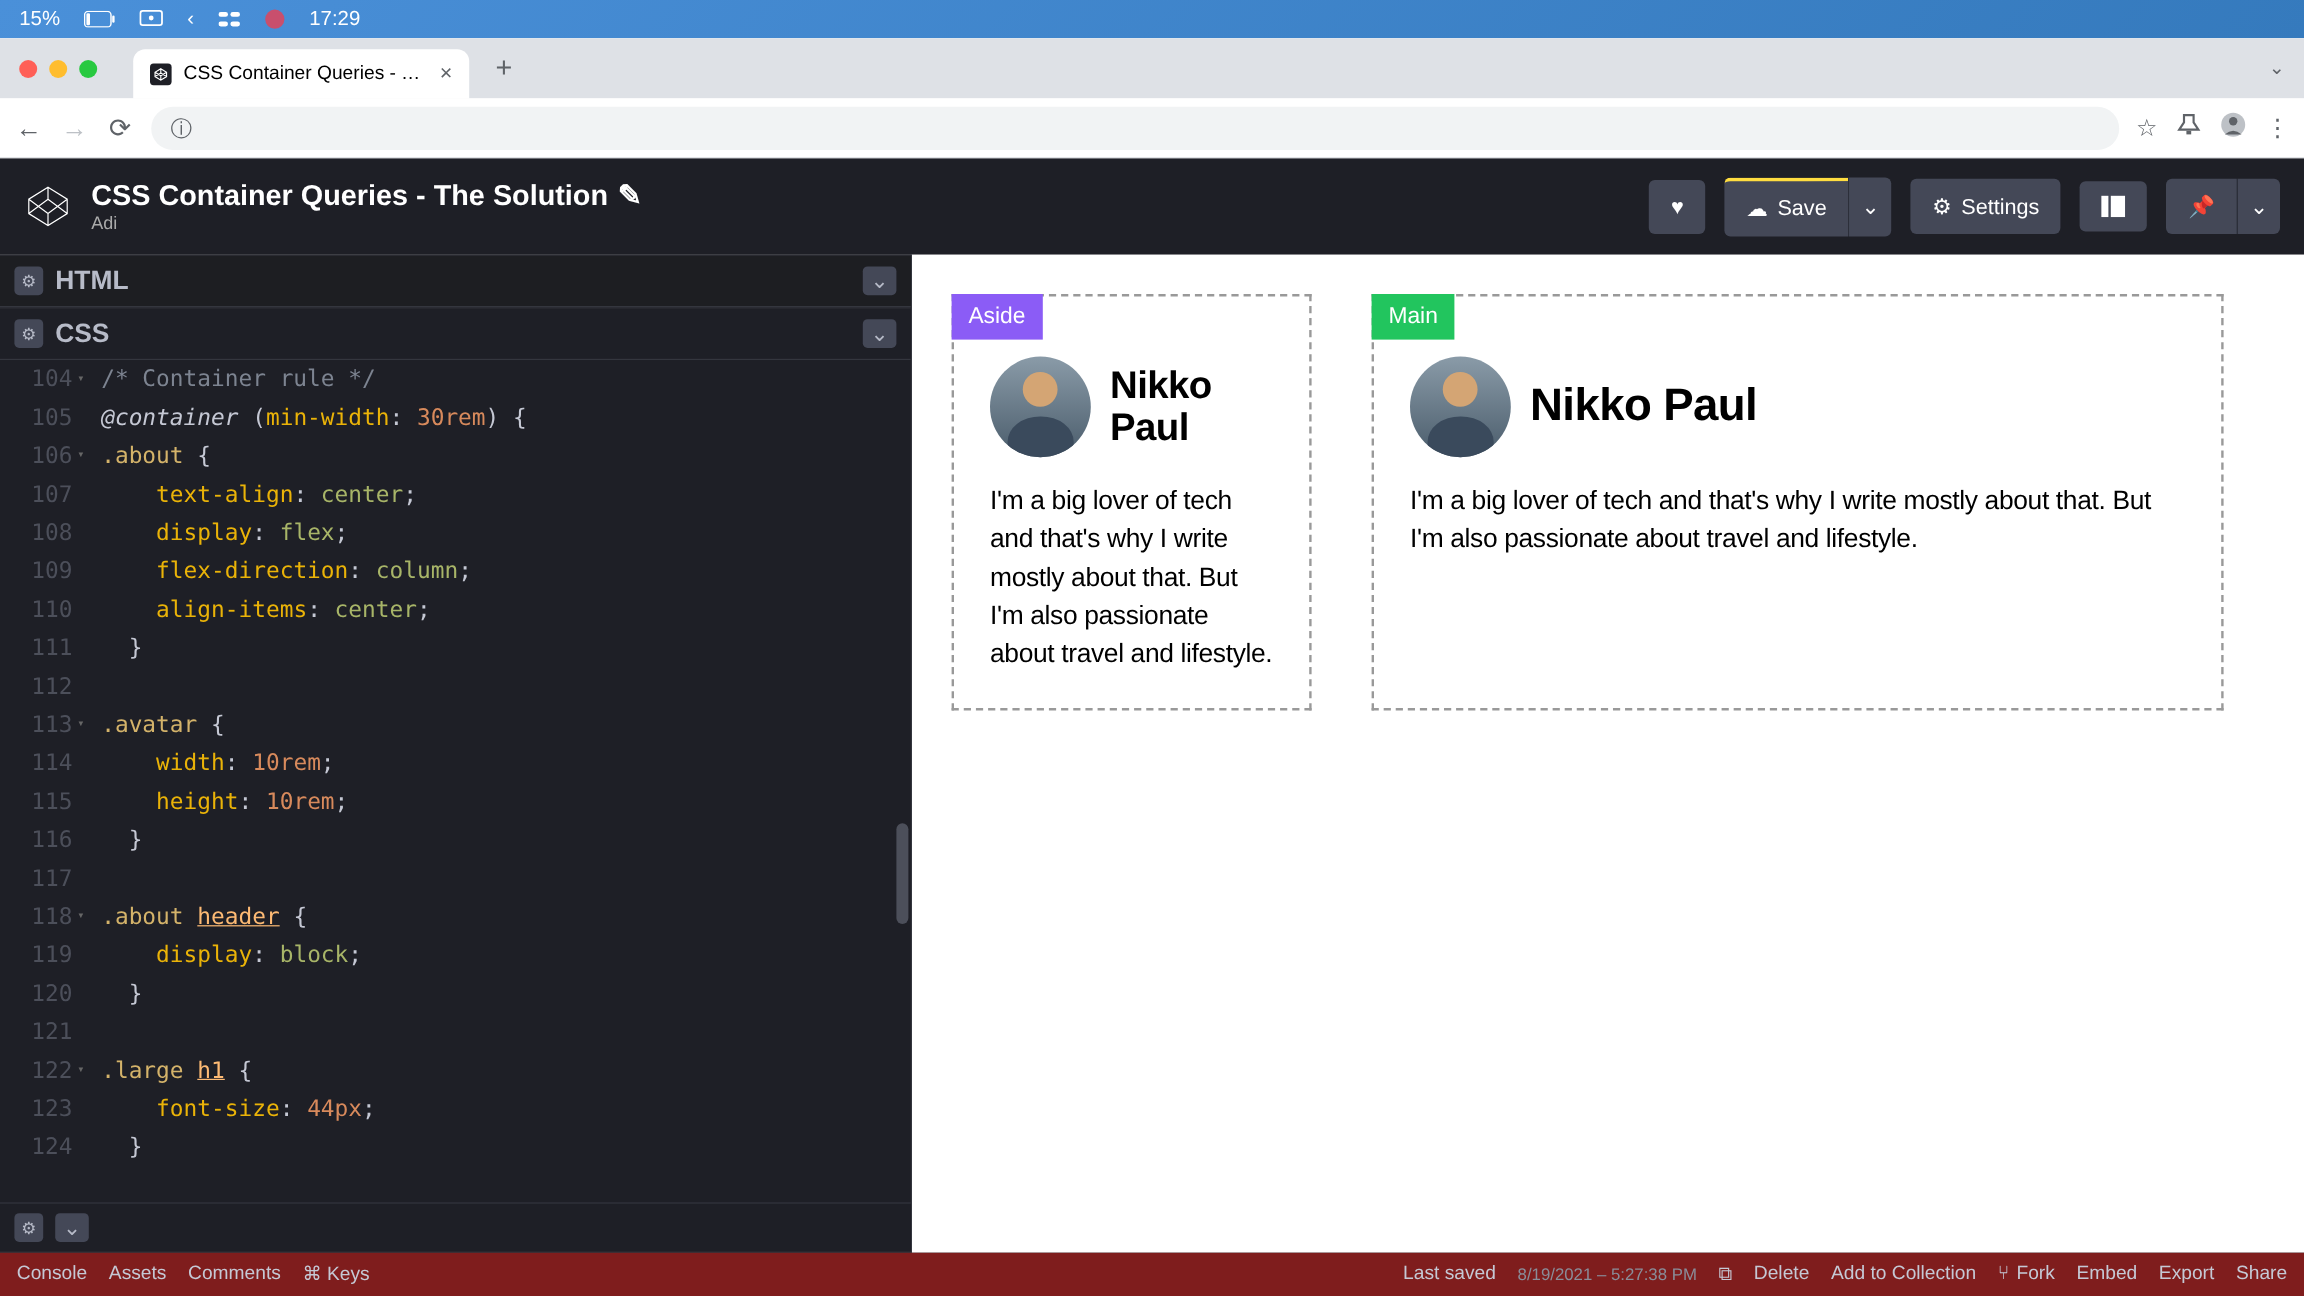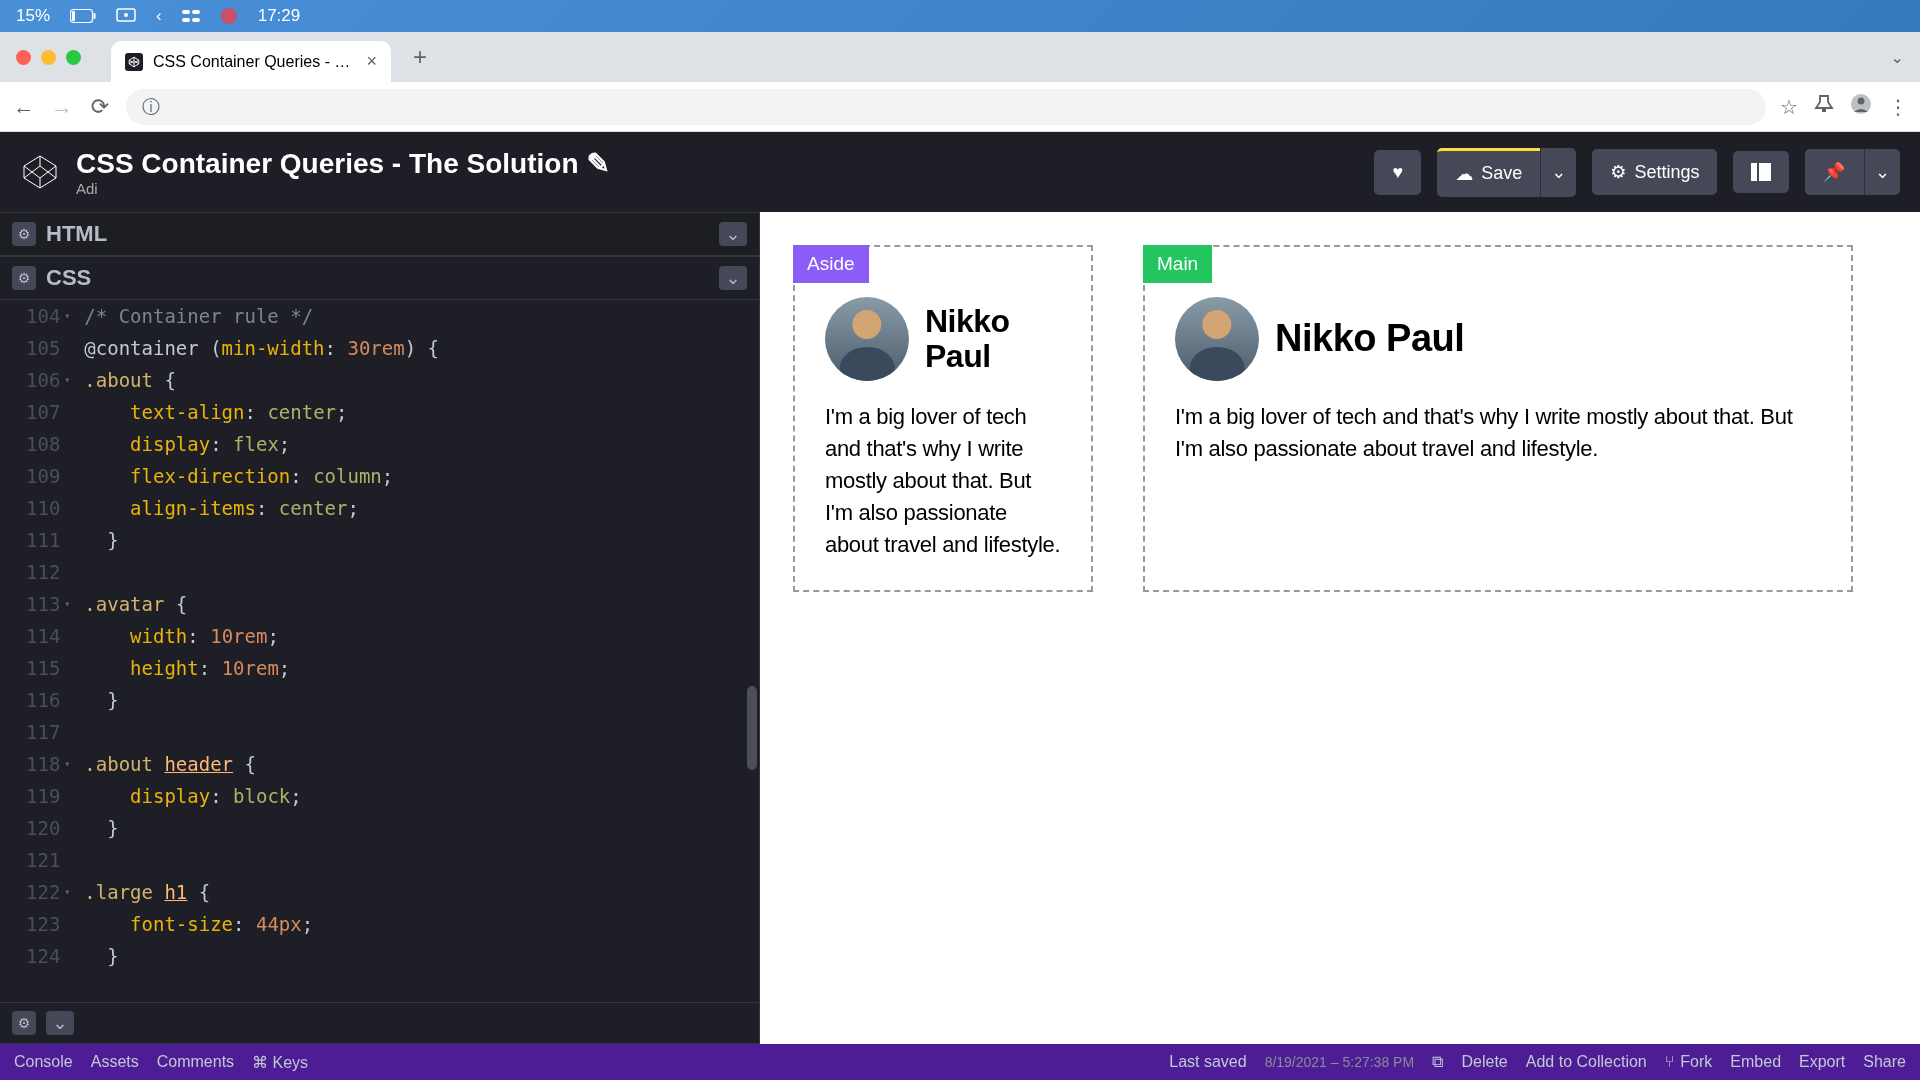--- a/index.html
+++ b/index.html
@@ -39,21 +39,21 @@
     .url-text { color: #202124; }
     .url-domain { color: #202124; }
     .url-path { color: #5f6368; }
     .addr-icons { display: flex; gap: 16px; align-items: center; color: #5f6368; font-size: 20px; }
     
     
     .codepen-header { height: 80px; background: #1e1f26; display: flex; align-items: center; padding: 0 20px; gap: 16px; }
     .cp-logo { width: 40px; height: 40px; }
     .cp-logo svg { width: 100%; height: 100%; stroke: #fff; fill: none; stroke-width: 2.5; }
     .cp-title-area { flex: 1; }
-    .cp-title { color: #fff; font-size: 28px; font-weight: 700; display: flex; align-items: center; gap: 8px; }
+    .cp-title { color: #fff; font-size: 24px; font-weight: 700; display: flex; align-items: center; gap: 8px; }
     .cp-author { color: #aaa; font-size: 15px; }
     .cp-btn { background: #444857; color: #fff; border: none; padding: 12px 18px; font-size: 18px; border-radius: 5px; cursor: pointer; display: flex; align-items: center; gap: 8px; }
     .cp-btn-group { display: flex; }
     .cp-btn-group .cp-btn:first-child { border-radius: 5px 0 0 5px; }
     .cp-btn-group .cp-btn:last-child { border-radius: 0 5px 5px 0; padding: 12px 10px; border-left: 1px solid #2c2f3a; }
     .cp-save { border-top: 3px solid #ffdd40; }
     .cp-heart { padding: 12px 18px; }
     
     
     .editor-area { flex: 1; display: flex; background: #1e1f26; overflow: hidden; }
@@ -63,21 +63,21 @@
     .panel-title { color: #b7bbc8; font-size: 22px; font-weight: 600; flex: 1; }
     .panel-chevron { color: #b7bbc8; cursor: pointer; font-size: 18px; background: #444857; width: 28px; height: 24px; border-radius: 4px; display: flex; align-items: center; justify-content: center; }
     .html-panel .panel-header { background: #1d1e22; }
     .css-panel { flex: 1; display: flex; flex-direction: column; overflow: hidden; }
     .code-area { flex: 1; display: flex; font-family: "SF Mono", Monaco, Consolas, monospace; font-size: 19px; line-height: 32px; overflow: hidden; position: relative; }
     .line-numbers { color: #4c4f5a; padding: 0 10px 0 6px; text-align: right; user-select: none; }
     .line-numbers .ln { position: relative; margin-left: 20px; }
     .line-numbers .ln.fold::after { content: "▾"; position: absolute; right: -10px; font-size: 10px; color: #666; }
     .code-content { flex: 1; color: #c5c8d4; padding-left: 14px; white-space: pre; }
     .tok-comment { color: #7d8491; }
-    .tok-at { color: #c5c8d4; }
+    .tok-at { color: #c5c8d4; font-style: italic; }
     .tok-selector { color: #d4b36a; }
     .tok-prop { color: #eab308; }
     .tok-value { color: #a8b568; }
     .tok-num { color: #d88a5c; }
     .tok-brace { color: #c5c8d4; }
     .tok-tag { color: #fdba74; text-decoration: underline; }
     .scrollbar-track { position: absolute; right: 2px; top: 0; bottom: 0; width: 12px; }
     .scrollbar-thumb { position: absolute; right: 0; width: 10px; background: #4c4f5a; border-radius: 5px; top: 55%; height: 12%; }
     
     
@@ -91,21 +91,21 @@
     .main-box { width: 710px; }
     .about-header { display: flex; gap: 16px; align-items: center; margin-bottom: 20px; }
     .avatar { width: 84px; height: 84px; border-radius: 50%; background: linear-gradient(180deg, #8a9ba8 0%, #4a5c6b 100%); flex-shrink: 0; position: relative; overflow: hidden; }
     .avatar::before { content: ""; position: absolute; top: 15%; left: 50%; transform: translateX(-50%); width: 35%; height: 35%; background: #d4a574; border-radius: 50%; }
     .avatar::after { content: ""; position: absolute; bottom: -10%; left: 50%; transform: translateX(-50%); width: 65%; height: 50%; background: #3a4a5c; border-radius: 50% 50% 0 0; }
     .about-name { font-size: 32px; font-weight: 900; font-family: -apple-system, sans-serif; letter-spacing: -0.5px; line-height: 1.1; }
     .main-box .about-name { font-size: 38px; white-space: nowrap; }
     .about-bio { font-size: 22px; line-height: 1.45; letter-spacing: -0.3px; }
     
     
-    .footer-bar { height: 36px; background: #4c1d95; display: flex; align-items: center; padding: 0 14px; color: #c5c8d4; font-size: 16px; gap: 18px; }
+    .footer-bar { height: 36px; background: #7f1d1d; display: flex; align-items: center; padding: 0 14px; color: #c5c8d4; font-size: 16px; gap: 18px; }
     .footer-btn { cursor: pointer; }
     .footer-spacer { flex: 1; }
     .footer-time { color: #8a8d99; font-size: 14px; }
     .footer-icon-btn { display: flex; align-items: center; gap: 6px; }
   </style>
 </head>
 <body>
 
 <div class="menubar">
   <div class="menubar-right">

